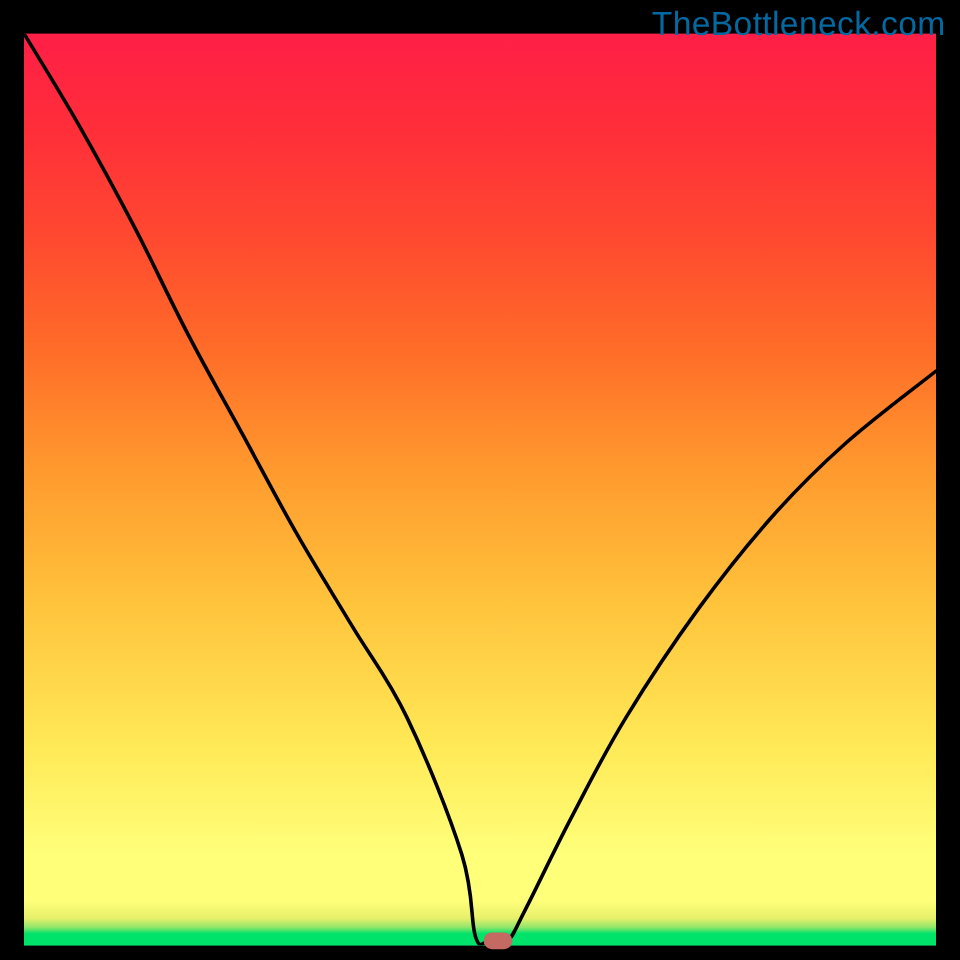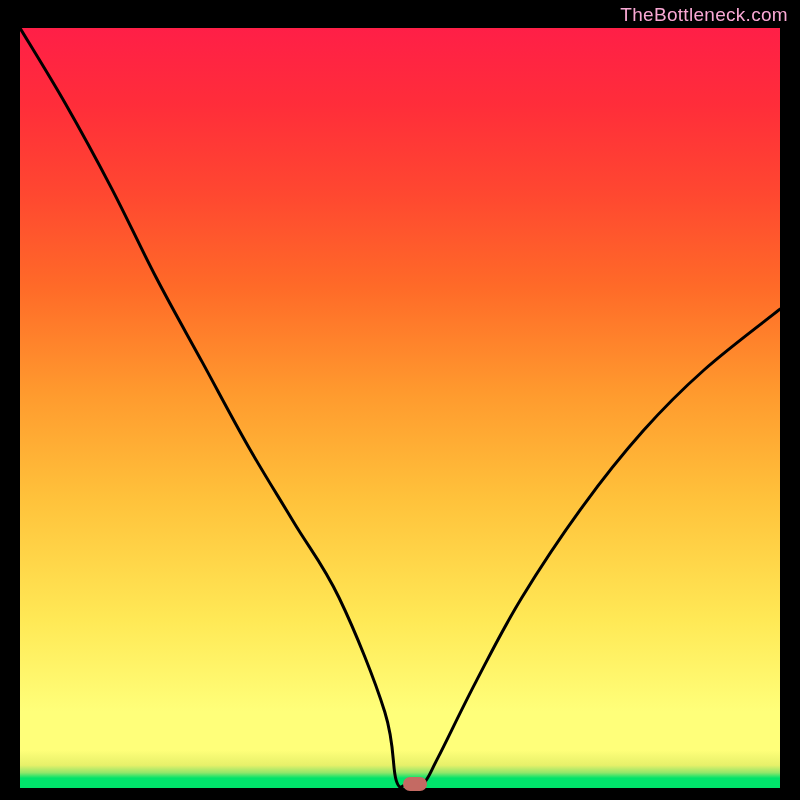--- a/index.html
+++ b/index.html
@@ -14,22 +14,22 @@
   .frame {
     position: relative;
     width: 800px;
     height: 800px;
     background: #000;
   }
   .watermark {
     position: absolute;
     top: 4px;
     right: 12px;
-    color: #f9a8d4;
-    font-size: 19px;
+    color: #0369a1;
+    font-size: 28px;
     font-weight: 500;
     letter-spacing: 0.3px;
     z-index: 5;
   }
   .plot {
     position: absolute;
     left: 20px;
     top: 28px;
     width: 760px;
     height: 760px;

